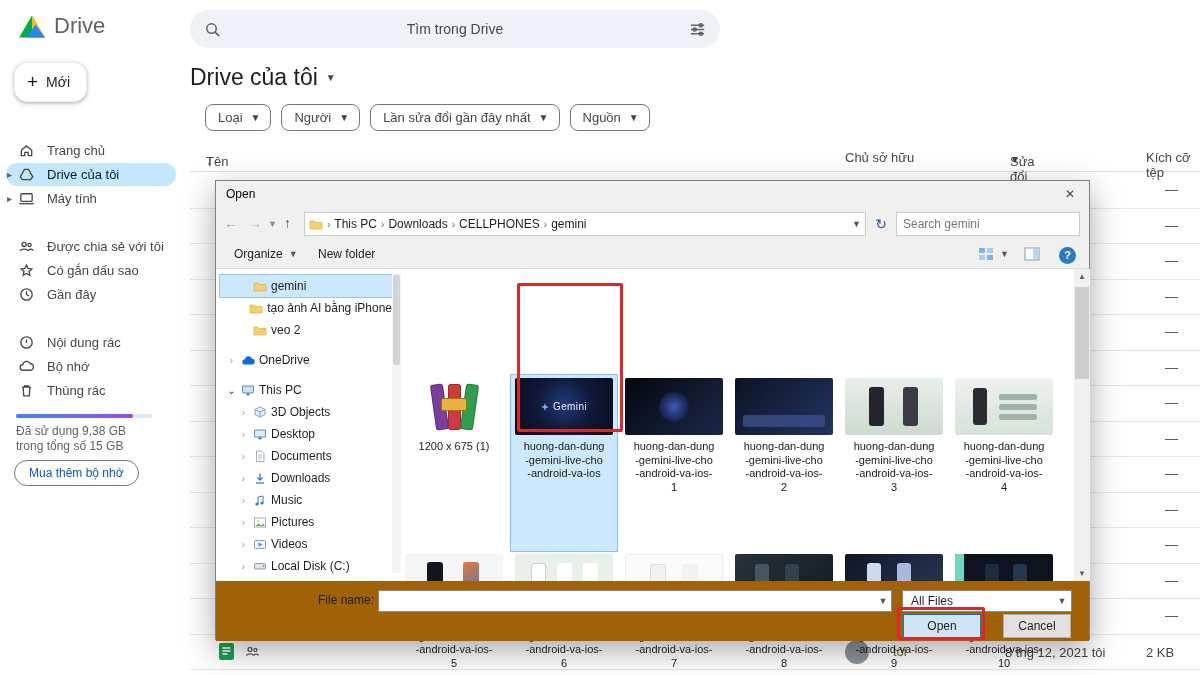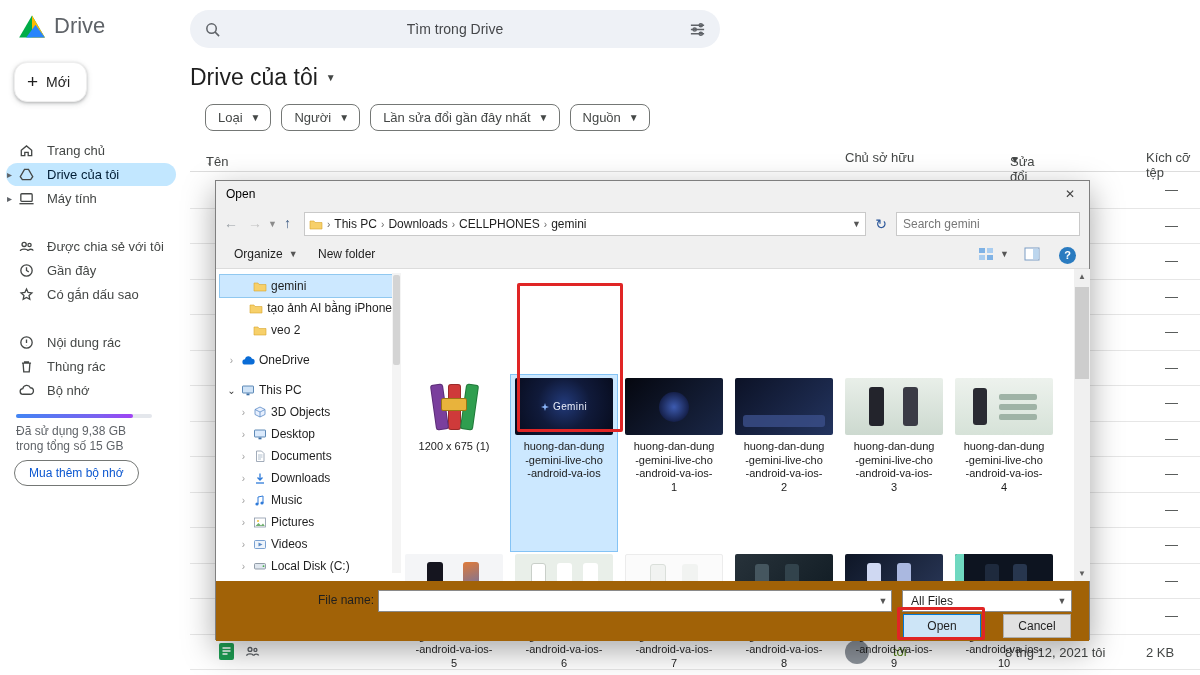--- a/index.html
+++ b/index.html
@@ -207,51 +207,51 @@
         <div class="nitem">
           <svg class="nicon" viewBox="0 0 18 18">
               <circle cx="6.5" cy="6.8" r="2.2"></circle>
               <circle cx="12.2" cy="7.4" r="1.7"></circle>
               <path d="M2.5 13.7 c0-2.6 8-2.6 8 0 M11 13.4 c.5-2 4.6-2 5.1 0"></path>
             </svg>
           <span>Được chia sẻ với tôi</span>
         </div>
         <div class="nitem">
           <svg class="nicon" viewBox="0 0 18 18">
+              <path d="M9 3.2 l1.7 3.6 4 .5 -3 2.8 .8 4 -3.5-1.9 -3.5 1.9 .8-4 -3-2.8 4-.5 Z"></path>
+            </svg>
+          <span>Có gắn dấu sao</span>
+        </div>
+        <div class="nitem">
+          <svg class="nicon" viewBox="0 0 18 18">
               <circle cx="9" cy="9" r="6"></circle>
               <path d="M9 5.6 V9 l2.4 1.5"></path>
             </svg>
           <span>Gần đây</span>
         </div>
-        <div class="nitem">
-          <svg class="nicon" viewBox="0 0 18 18">
-              <path d="M9 3.2 l1.7 3.6 4 .5 -3 2.8 .8 4 -3.5-1.9 -3.5 1.9 .8-4 -3-2.8 4-.5 Z"></path>
-            </svg>
-          <span>Có gắn dấu sao</span>
-        </div>
       </div>
       <div class="nav-group">
         <div class="nitem">
           <svg class="nicon" viewBox="0 0 18 18">
               <circle cx="9" cy="9" r="6"></circle>
               <path d="M9 5.8 V9.6 M9 12 v.1"></path>
             </svg>
           <span>Nội dung rác</span>
         </div>
         <div class="nitem">
           <svg class="nicon" viewBox="0 0 18 18">
+              <path d="M5.5 13 a3 3 0 0 1-.4-6 4.2 4.2 0 0 1 8-.9 2.9 2.9 0 0 1-.4 6.9 z"></path>
+            </svg>
+          <span>Bộ nhớ</span>
+        </div>
+        <div class="nitem">
+          <svg class="nicon" viewBox="0 0 18 18">
               <path d="M4.2 5.5 h9.6 M7 5.5 V4.2 h4 V5.5 M5.4 5.5 l.7 9.2 h5.8 l.7-9.2"></path>
             </svg>
           <span>Thùng rác</span>
-        </div>
-        <div class="nitem">
-          <svg class="nicon" viewBox="0 0 18 18">
-              <path d="M5.5 13 a3 3 0 0 1-.4-6 4.2 4.2 0 0 1 8-.9 2.9 2.9 0 0 1-.4 6.9 z"></path>
-            </svg>
-          <span>Bộ nhớ</span>
         </div>
       </div>
       <div class="storage-bar">
           <div class="storage-fill"></div>
         </div>
       <div class="storage-text">Đã sử dụng 9,38 GB trong tổng số 15 GB</div>
       <div class="buy-btn">Mua thêm bộ nhớ</div>
     </div>
   </div>
 

